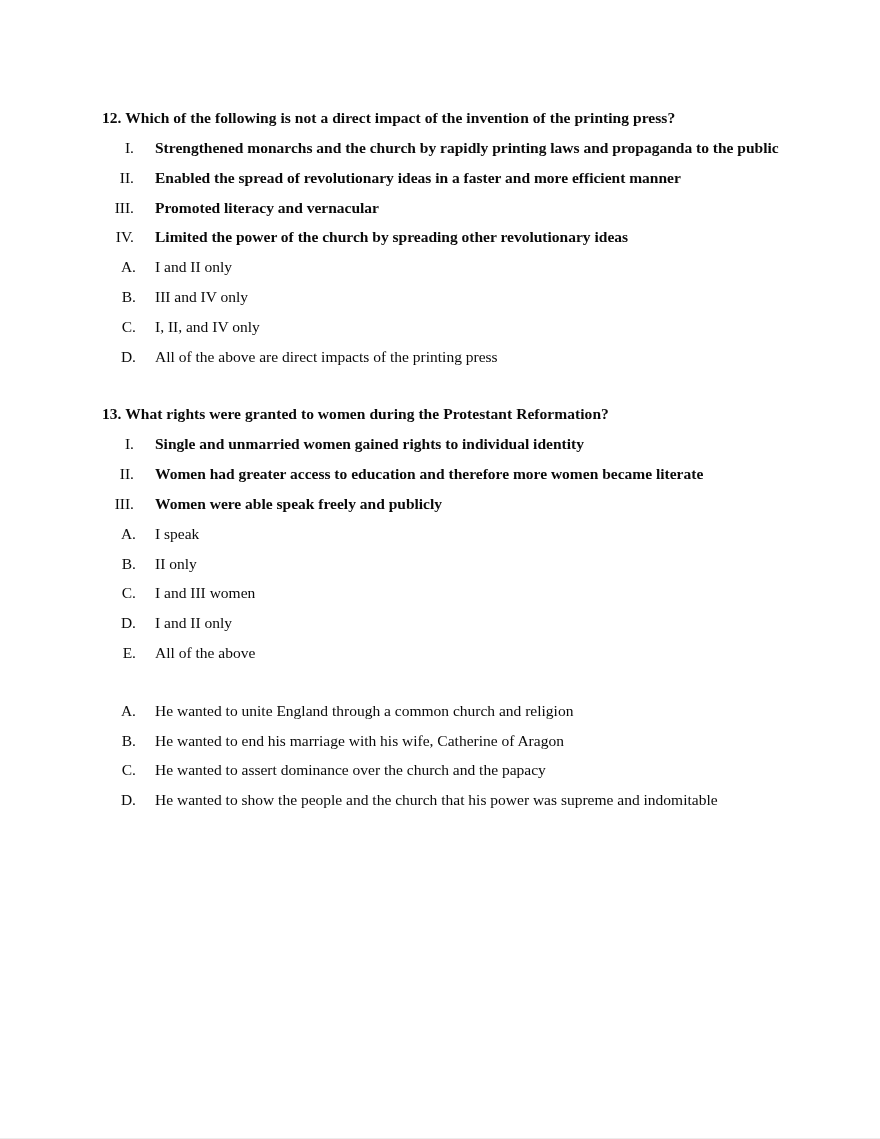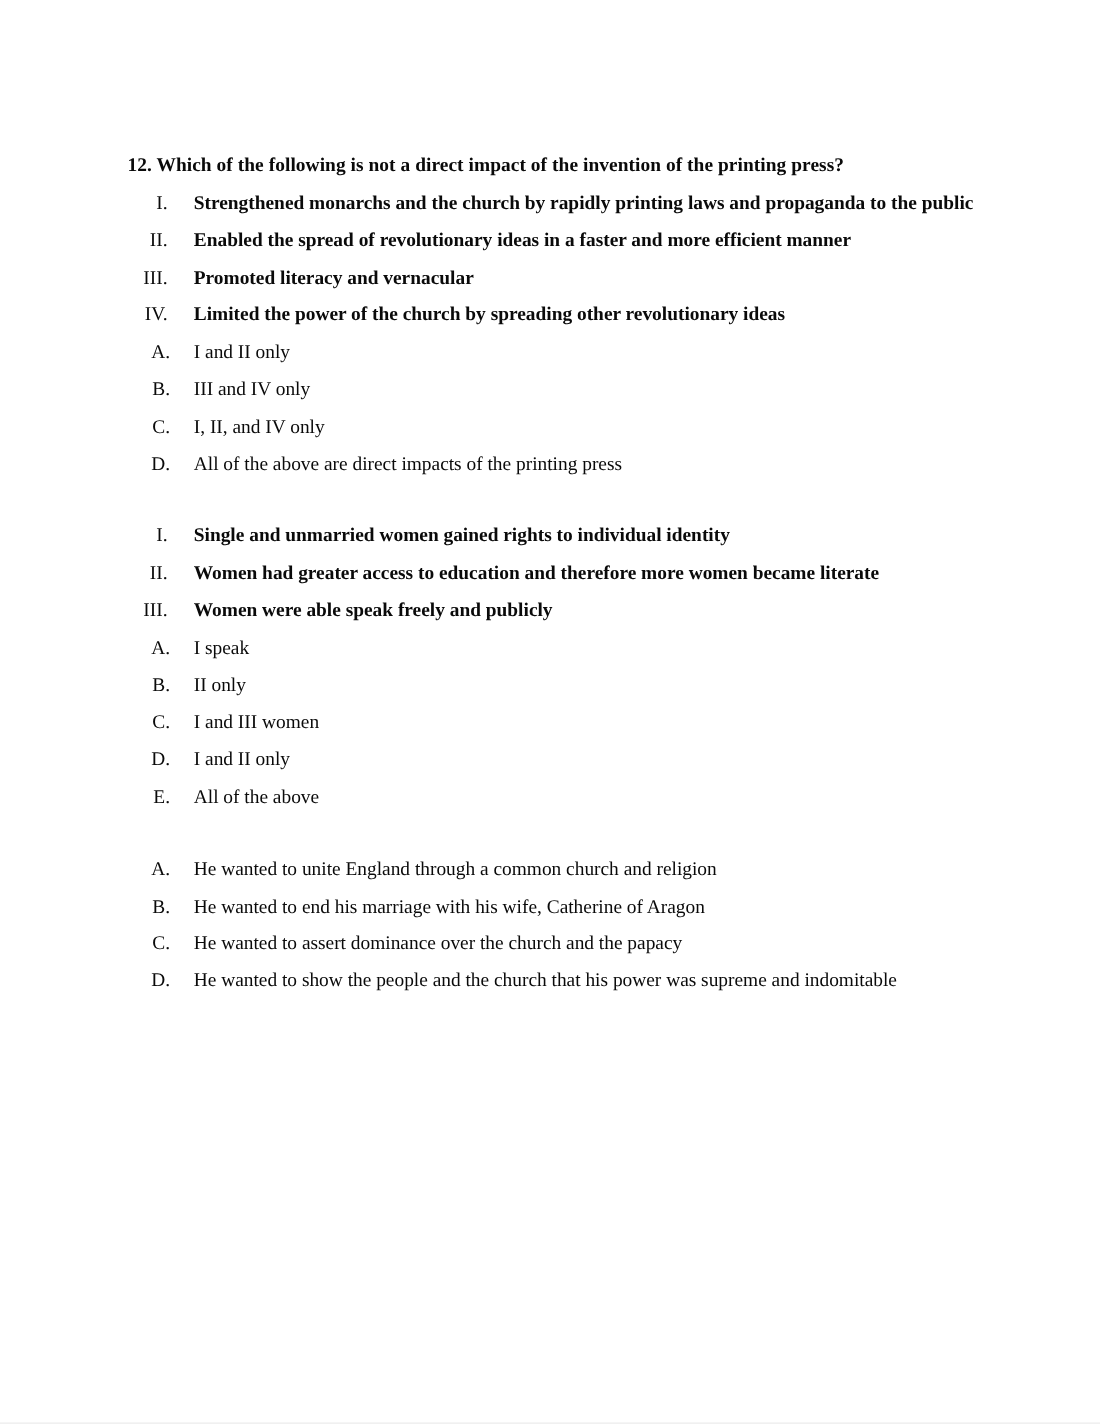--- a/index.html
+++ b/index.html
@@ -38,21 +38,21 @@
   .question-block {
     margin-bottom: 28px;
   }
   .question-block:last-child {
     margin-bottom: 0;
   }
   .question-heading {
     font-size: 15.5px;
     font-weight: bold;
     line-height: 30px;
-    margin: 15px 0 0 0;
+    margin: 0 0 0 0;
     text-indent: 0;
     letter-spacing: 0.05px;
   }
 
   
   .statement-list,
   .choice-list {
     list-style: none;
     margin: 0;
     padding: 0;
@@ -141,20 +141,21 @@
           <span class="choice-text">I, II, and IV only</span>
         </li>
         <li class="choice-item">
           <span class="choice-marker">D.</span>
           <span class="choice-text">All of the above are direct impacts of the printing press</span>
         </li>
       </ul>
     </section>
 
     <section class="question-block">
+      <p class="question-heading">13. What rights were granted to women during the Protestant Reformation?</p>
       <ul class="statement-list">
         <li class="statement-item">
           <span class="statement-marker">I.</span>
           <span class="statement-text">Single and unmarried women gained rights to individual identity</span>
         </li>
         <li class="statement-item">
           <span class="statement-marker">II.</span>
           <span class="statement-text">Women had greater access to education and therefore more women became literate</span>
         </li>
         <li class="statement-item">

